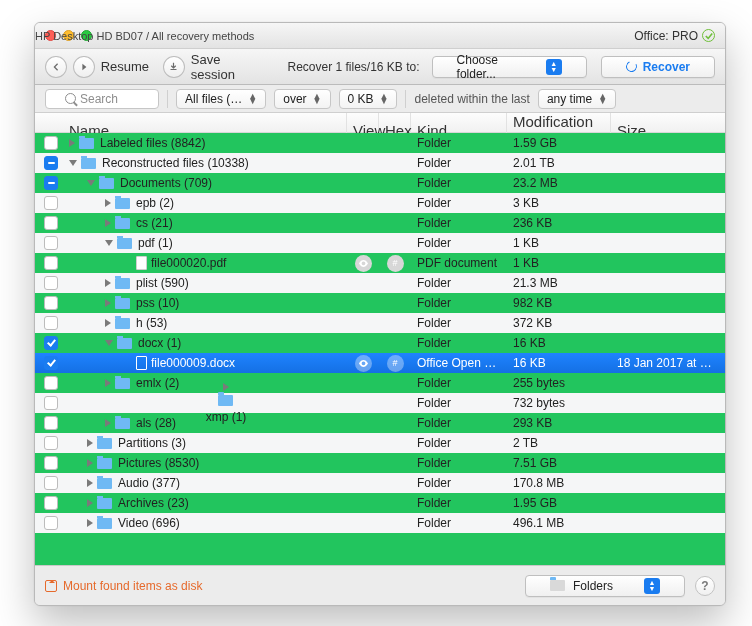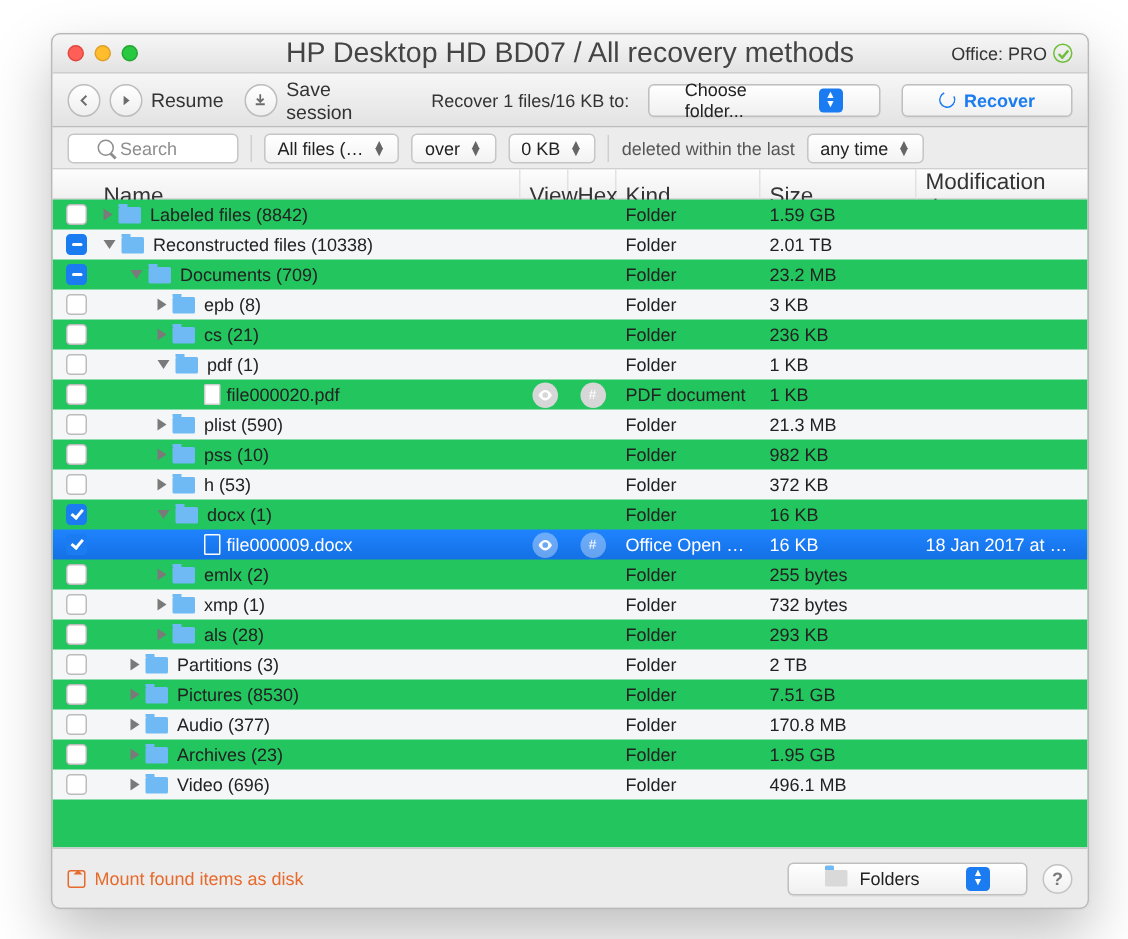--- a/index.html
+++ b/index.html
@@ -37,21 +37,21 @@
   .titlebar{
     height:26px;display:flex;align-items:center;
     background:linear-gradient(var(--header-top),var(--header-bot));
     border-bottom:1px solid #cfcfcf;position:relative;padding:0 10px;
   }
   .traffic{display:flex;gap:7px;align-items:center}
   .tl{width:11px;height:11px;border-radius:50%}
   .tl.red{background:#ff5f57;border:1px solid #e04741}
   .tl.yellow{background:#ffbd2e;border:1px solid #dea025}
   .tl.green{background:#28c940;border:1px solid #22a533}
-  .title{position:absolute;left:0;right:0;text-align:center;font-size:19px;color:var(--title);pointer-events:none}
+  .title{position:absolute;left:0;right:0;text-align:left;font-size:11px;color:var(--title);pointer-events:none}
   .license{margin-left:auto;display:flex;align-items:center;gap:4px;font-size:12px;color:#333}
   .ok-badge{width:13px;height:13px;border-radius:50%;border:1.5px solid var(--green-check);display:inline-flex;align-items:center;justify-content:center;color:var(--green-check);font-size:9px;font-weight:800}
   
   .toolbar{
     height:36px;display:flex;align-items:center;gap:6px;padding:0 10px;
     background:linear-gradient(var(--header-top),var(--header-bot));
     border-bottom:1px solid #bbb;
   }
   .rbtn{width:22px;height:22px;border-radius:50%;border:1px solid #bdbdbd;background:linear-gradient(#fff,#efefef);display:inline-flex;align-items:center;justify-content:center;color:#6c6c6c;font-size:10px}
   .tlabel{font-size:13px;color:#333;margin-right:8px}
@@ -221,22 +221,22 @@
           </span>
     </span>
   </div>
 
   <div class="thead">
     <div></div>
     <div>Name</div>
     <div>View</div>
     <div>Hex</div>
     <div>Kind</div>
+    <div>Modification date</div>
     <div>Size</div>
-    <div>Modification date</div>
   </div>
 
   <div class="list" id="list">
         <div class="row">
           <div>
             <span class="ck"></span>
           </div>
           <div class="namecell" style="padding-left: 6px;">
             <span class="tri closed"></span>
             <span class="folder"></span>
@@ -278,21 +278,21 @@
           <div class="cell">23.2 MB</div>
           <div class="cell"></div>
         </div>
         <div class="row alt">
           <div>
             <span class="ck"></span>
           </div>
           <div class="namecell" style="padding-left: 42px;">
             <span class="tri closed"></span>
             <span class="folder"></span>
-            <span>epb (8)</span>
+            <span>epb (2)</span>
           </div>
           <div></div>
           <div></div>
           <div class="cell">Folder</div>
           <div class="cell">3 KB</div>
           <div class="cell"></div>
         </div>
         <div class="row">
           <div>
             <span class="ck"></span>
@@ -441,21 +441,21 @@
           <div></div>
           <div></div>
           <div class="cell">Folder</div>
           <div class="cell">255 bytes</div>
           <div class="cell"></div>
         </div>
         <div class="row alt">
           <div>
             <span class="ck"></span>
           </div>
-          <div class="namecell" style="padding-left: 42px;">
+          <div class="namecell" style="padding-left: 42px; flex-direction: column;">
             <span class="tri closed"></span>
             <span class="folder"></span>
             <span>xmp (1)</span>
           </div>
           <div></div>
           <div></div>
           <div class="cell">Folder</div>
           <div class="cell">732 bytes</div>
           <div class="cell"></div>
         </div>

